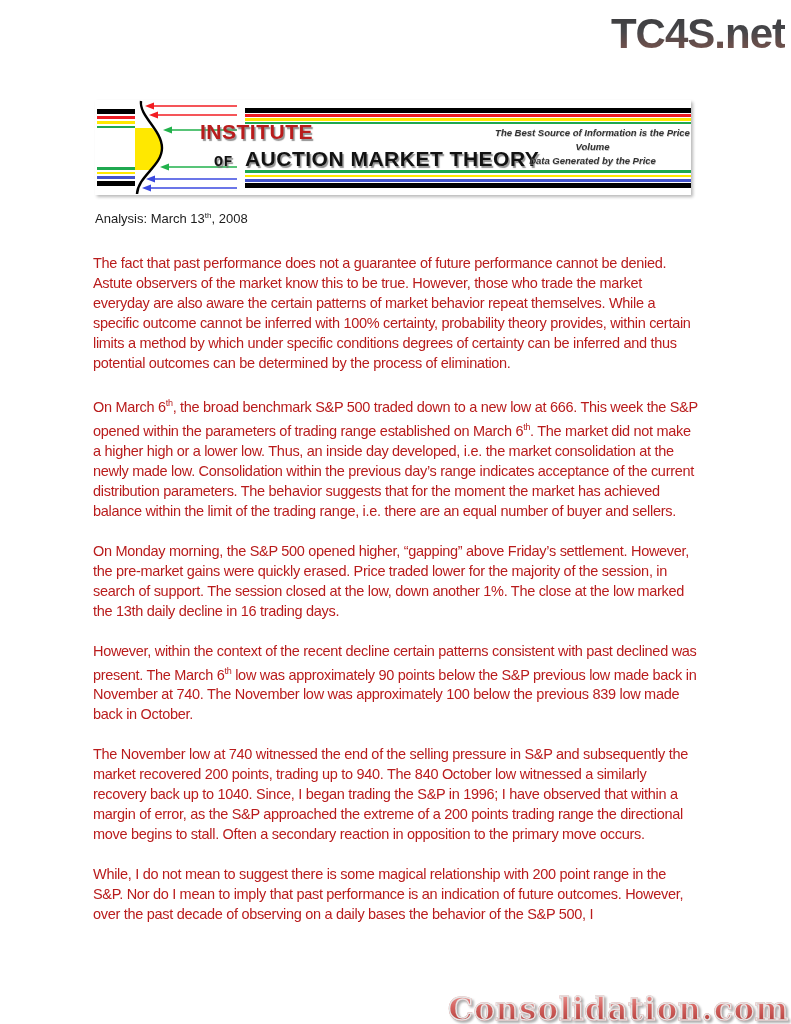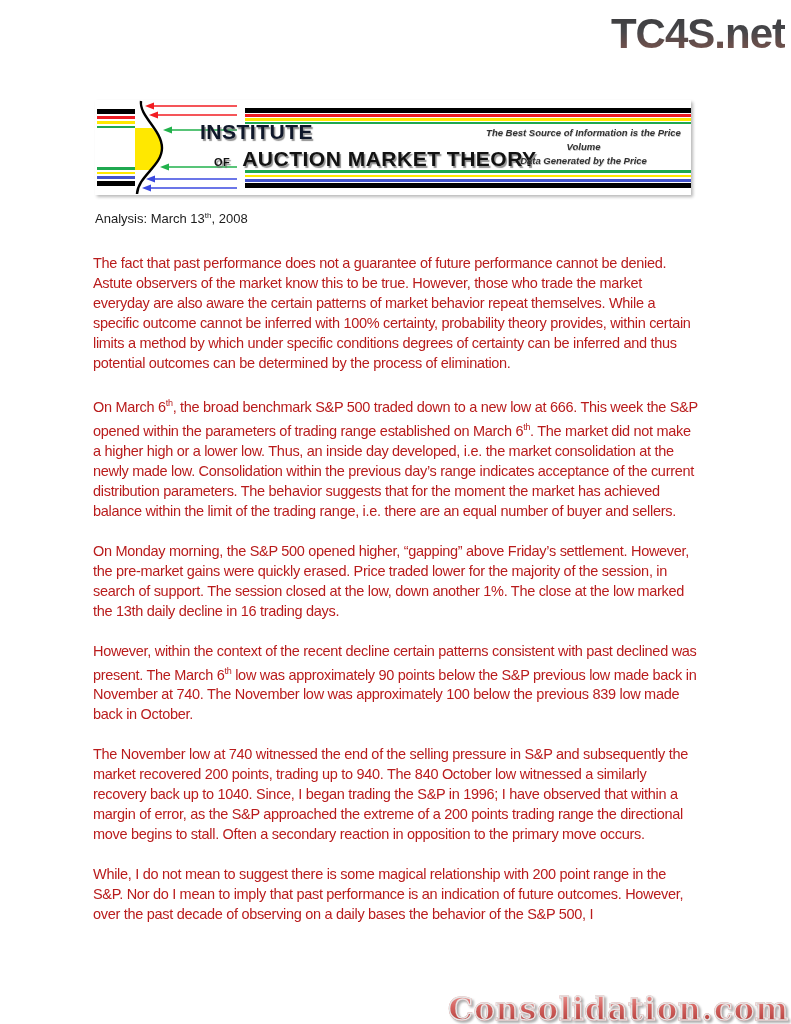--- a/index.html
+++ b/index.html
@@ -28,31 +28,31 @@
   .s-black5 { height: 5px; background: #000; margin-bottom: 1px; }
   .s-red3   { height: 3px; background: #ee1c23; margin-bottom: 1px; }
   .s-yel3   { height: 3px; background: #ffe800; margin-bottom: 1px; }
   .s-grn2   { height: 2px; background: #1fa84f; }
   .s-grn3   { height: 3px; background: #1fa84f; margin-bottom: 2px; }
   .s-yel2   { height: 2px; background: #ffe800; margin-bottom: 2px; }
   .s-blu3   { height: 3px; background: #4353cc; margin-bottom: 1px; }
   .s-black5b{ height: 5px; background: #000; }
   .org1 {
     position: absolute; left: 105px; top: 20px;
-    font-size: 21px; font-weight: bold; color: #0f172a; letter-spacing: 0.5px;
+    font-size: 21px; font-weight: bold; color: #b91c1c; letter-spacing: 0.5px;
     text-shadow: 1.5px 1.5px 1px rgba(110,110,110,0.75);
   }
   .org2 {
     position: absolute; left: 119px; top: 47px;
     font-size: 21px; font-weight: bold; color: #121212; letter-spacing: 0.5px;
     text-shadow: 1.5px 1.5px 1px rgba(110,110,110,0.75);
   }
-  .org2 .of { font-size: 11px; letter-spacing: 0.5px; }
+  .org2 .of { font-size: 15px; letter-spacing: 0.5px; font-family: Liberation Mono, monospace; }
   .slogan {
-    position: absolute; right: 10px; top: 26px; width: 195px; text-align: center;
+    position: absolute; right: 1px; top: 26px; width: 195px; text-align: center;
     font-size: 9.5px; font-style: italic; font-weight: bold; color: #333;
     line-height: 1.45; text-shadow: 0.5px 0.5px 0 rgba(150,150,150,0.5);
   }
   
   .date-line { position: absolute; left: 95px; top: 201px; font-size: 13px; color: #1c1c1c; }
   sup { font-size: 0.62em; }
   .doc-body {
     position: absolute; left: 93px; top: 243px; width: 606px;
     font-size: 14.5px; letter-spacing: -0.3px; line-height: 20px; color: #b91c1c;
   }

